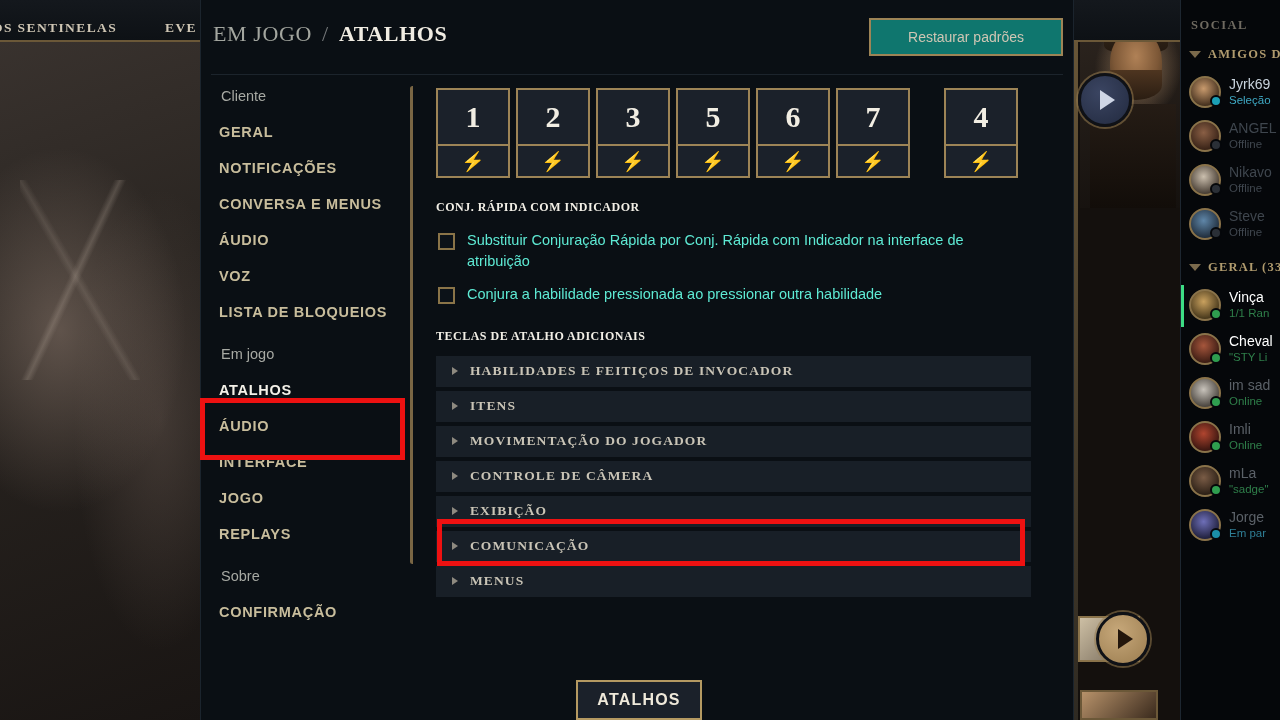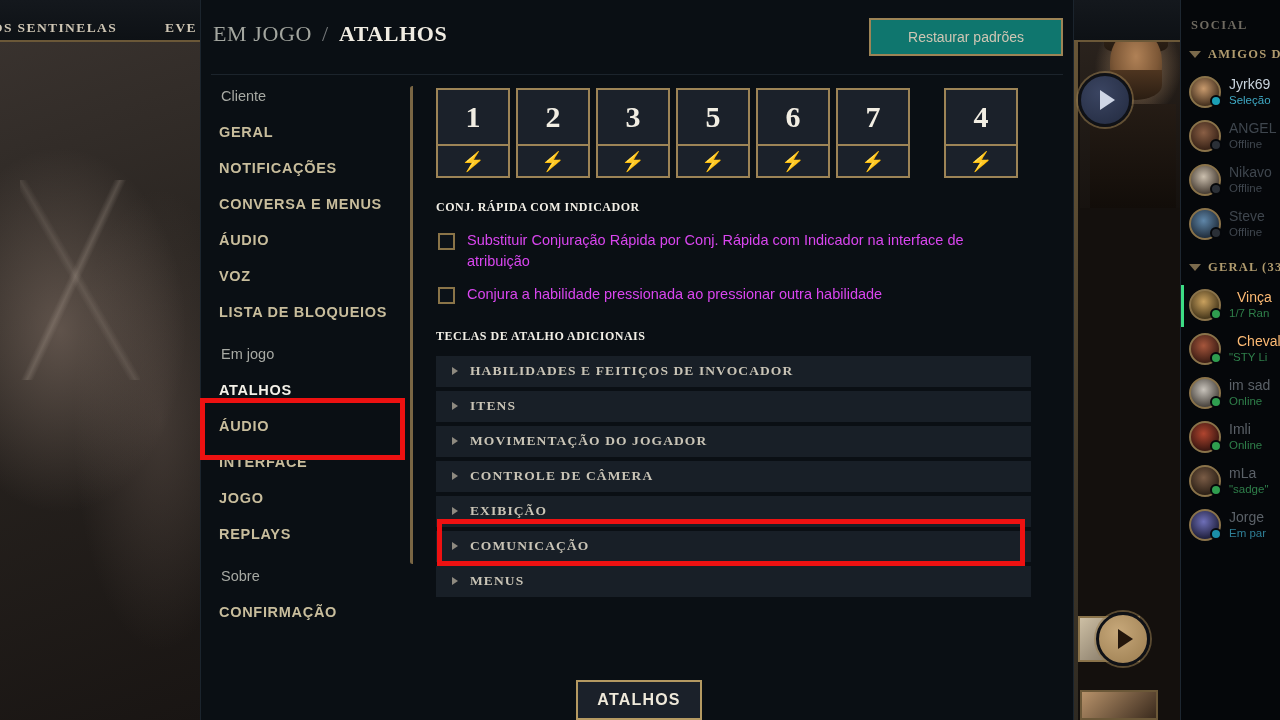--- a/index.html
+++ b/index.html
@@ -115,21 +115,21 @@
     position:absolute; right:-3px; bottom:-1px; width:12px;height:12px;border-radius:50%;
     border:2px solid #05070a;
   }
   .dot-ingame{background:#1b9fb5;}
   .dot-offline{background:#2a2f36;}
   .dot-online{background:#2f9e4f;}
   .dot-party{background:#1b8fa8;}
   .f-text { min-width:0; }
   .f-name { font-size:14px; font-family:"Liberation Sans", sans-serif; white-space:nowrap; line-height:1.2; }
   .f-sub  { font-size:11.5px; font-family:"Liberation Sans", sans-serif; white-space:nowrap; line-height:1.25; }
-  .n-ingame{color:#c9d3dd;} .n-offline{color:#3f464e;} .n-online{color:#fdba74;margin-left:8px;} .n-dim{color:#5b6168;}
+  .n-ingame{color:#c9d3dd;} .n-offline{color:#3f464e;} .n-online{color:#ffffff;} .n-dim{color:#5b6168;}
   .s-ingame{color:#3fa9c4;} .s-offline{color:#3f464e;} .s-online{color:#2f7f4a;} .s-party{color:#2f7f96;}
 
   
   .modal {
     position:absolute; left:200px; top:0; width:874px; height:720px;
     background:#0a0f14;
     border-left:1px solid #1b242d;
     border-right:1px solid #1b242d;
   }
   .modal-head { position:relative; height:76px; }
@@ -177,21 +177,21 @@
   .keybox .ksub { height:30px; display:flex; align-items:center; justify-content:center; }
   .bolt { color:#f0ece0; font-size:19px; line-height:1; }
   .keygap { width:22px; }
 
   .sec-title {
     color:#f2efe6; font-size:12px; font-weight:700; letter-spacing:.5px;
     font-family:"Liberation Serif", serif; padding:22px 0 12px 3px;
   }
   .cbrow { display:flex; align-items:flex-start; gap:12px; padding:3px 0 10px 5px; }
   .cbox { width:17px;height:17px;flex:0 0 17px; border:2px solid #8a7448; background:#0c1218; margin-top:3px; cursor:pointer;}
-  .cblabel { color:#d946ef; font-size:14.5px; line-height:1.42; font-family:"Liberation Sans", sans-serif; max-width:556px; }
+  .cblabel { color:#5eead4; font-size:14.5px; line-height:1.42; font-family:"Liberation Sans", sans-serif; max-width:556px; }
 
   .acc-list { padding-left:3px; padding-right:28px; }
   .acc-item {
     height:31px; margin-bottom:4px; background:#181f27;
     display:flex; align-items:center; gap:12px; padding-left:16px; cursor:pointer;
   }
   .acc-arrow { width:0;height:0;border-top:4px solid transparent;border-bottom:4px solid transparent;border-left:6px solid #8e8a80; }
   .acc-label { color:#c9c4b6; font-size:13.5px; font-weight:700; letter-spacing:1.1px; font-family:"Liberation Serif", serif; }
 
   .footer { position:absolute; left:0; right:0; bottom:0; height:38px; }
@@ -291,21 +291,21 @@
       <span class="caret-down"></span>
       <span class="gname">GERAL (33</span>
     </div>
 
     <div class="friend active-bar">
       <div class="avatar a5">
         <span class="status-dot dot-online"></span>
       </div>
       <div class="f-text">
         <div class="f-name n-online">Vinça</div>
-        <div class="f-sub s-online">1/7 Ran</div>
+        <div class="f-sub s-online">1/1 Ran</div>
       </div>
     </div>
 
     <div class="friend">
       <div class="avatar a6">
         <span class="status-dot dot-online"></span>
       </div>
       <div class="f-text">
         <div class="f-name n-online">Cheval</div>
         <div class="f-sub s-online">"STY Li</div>

